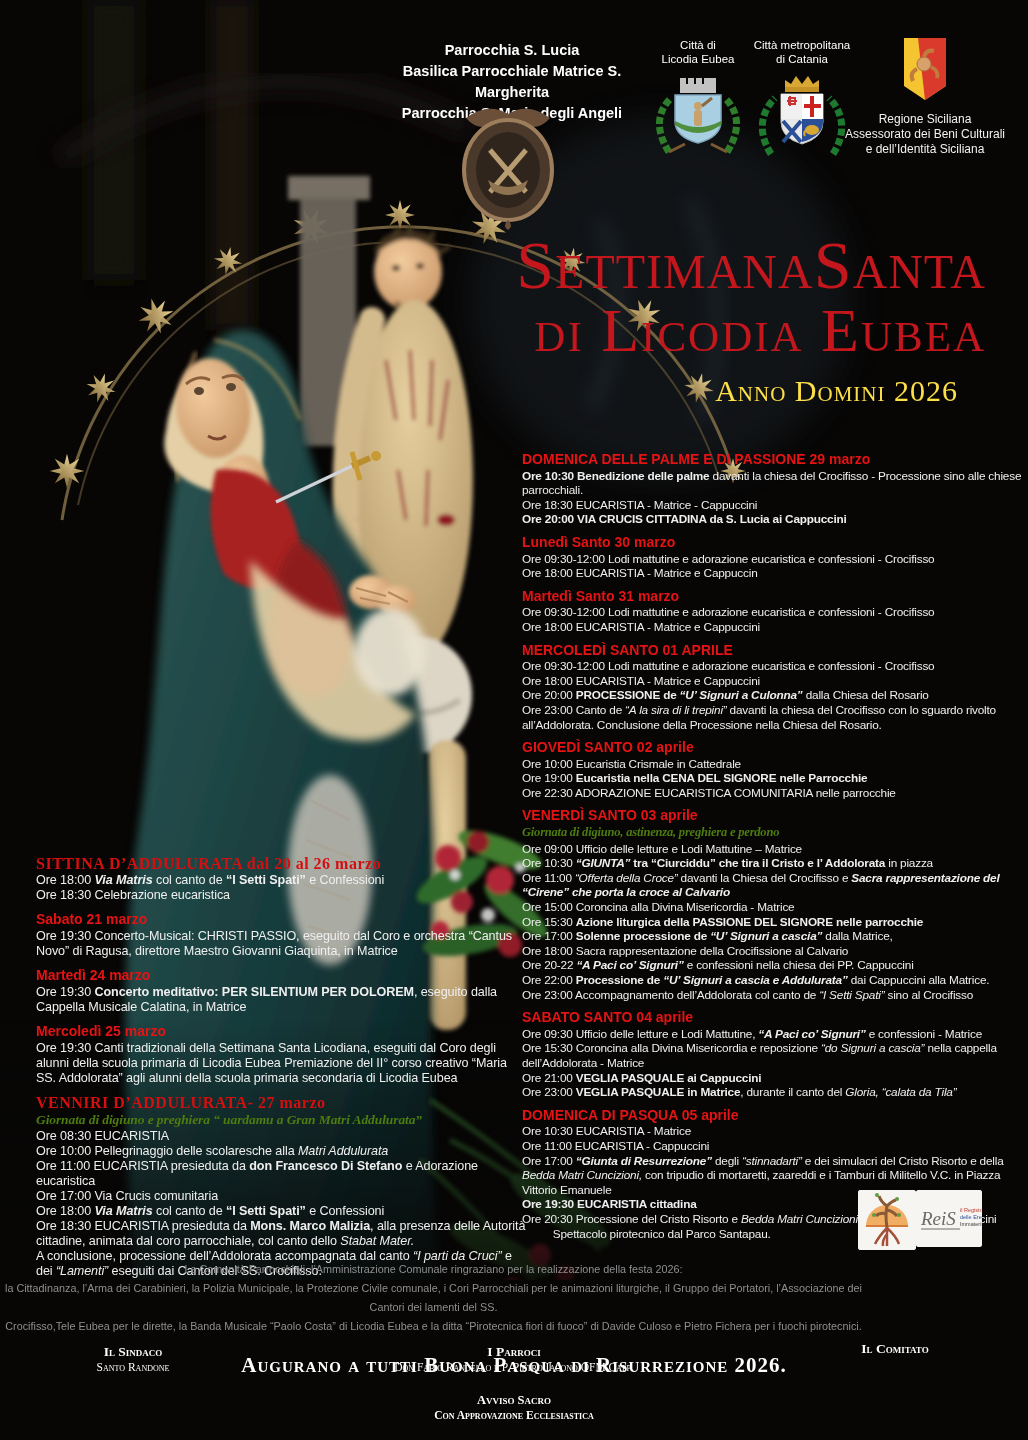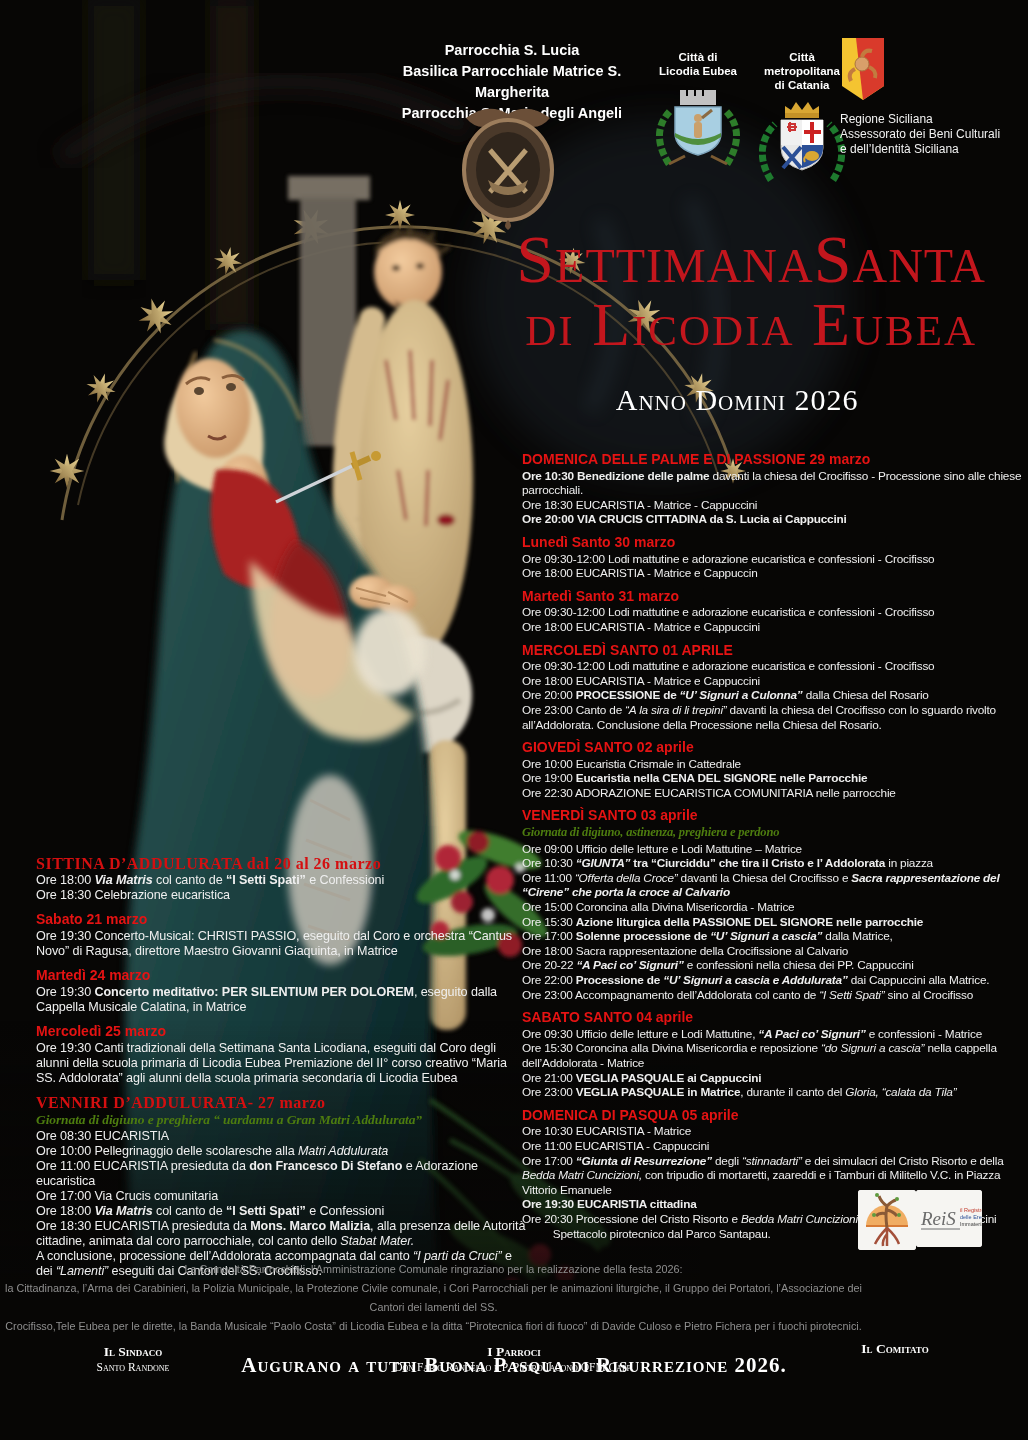--- a/index.html
+++ b/index.html
@@ -6,30 +6,30 @@
   .poster{position:relative;width:1028px;height:1440px;background:#070605;overflow:hidden;
           font-family:"Liberation Sans",sans-serif;color:#efefef;}
   .poster *{box-sizing:border-box;}
   #bg-art{position:absolute;left:0;top:0;z-index:0;}
   .layer{position:absolute;z-index:2;}
 
   
   .parishes{left:366px;top:40px;width:292px;text-align:center;font-size:14.5px;font-weight:bold;
             line-height:21px;color:#ffffff;}
   .crest-block{top:38px;text-align:center;}
-  .crest-label{font-size:11.5px;font-weight:bold;color:#fff;line-height:14px;margin-top:12px;}
+  .crest-label{font-size:11.5px;font-weight:normal;color:#fff;line-height:14px;}
   .cartouche{left:448px;top:100px;}
-  .region-block{left:840px;top:36px;width:170px;text-align:left;}
+  .region-block{left:840px;top:36px;width:170px;text-align:center;}
   .region-text{margin-top:6px;font-size:12px;line-height:15px;color:#f2f2f2;}
 
   
-  .title{right:42px;top:227px;text-align:center;font-family:"Liberation Serif","DejaVu Serif",serif;}
+  .title{right:42px;top:233px;text-align:right;font-family:"Liberation Serif","DejaVu Serif",serif;}
   .t1{font-variant:small-caps;font-size:68px;line-height:64px;color:#c3161d;letter-spacing:1px;}
   .t2{font-variant:small-caps;font-size:62px;line-height:62px;color:#c3161d;letter-spacing:2px;margin-top:2px;}
-  .t-sub{font-variant:small-caps;font-size:30px;color:#ffffff;margin-top:28px;padding-right:28px;letter-spacing:1px;}
+  .t-sub{font-variant:small-caps;font-size:30px;color:#fde047;margin-top:13px;padding-right:28px;letter-spacing:1px;}
 
   
   .col{line-height:14.6px;}
   .col-right{left:522px;top:452px;width:500px;font-size:11.8px;letter-spacing:-0.2px;}
   .col-left{left:36px;top:856px;width:492px;font-size:12.6px;line-height:15px;letter-spacing:-0.1px;}
   .sec{margin-bottom:8px;}
   .col-left .sec{margin-bottom:9px;}
   .sec-h{color:#e51313;font-weight:bold;font-size:14px;margin-bottom:2px;letter-spacing:0;}
   .col-left .sec-h{font-size:14px;}
   .sec-h.big{font-family:"Liberation Serif","DejaVu Serif",serif;font-size:16px;color:#d40f10;letter-spacing:0.5px;}
@@ -418,14 +418,18 @@
     <div class="sig-name">Santo Randone</div>
   </div>
   <div class="layer sig sig-parroci">
     <div class="sig-title">I Parroci</div>
     <div class="sig-name">Don Fabio Randello  e  P. Pietro Iacono OFM Capp.</div>
   </div>
   <div class="layer sig sig-comitato">
     <div class="sig-title">Il Comitato</div>
   </div>
 
+  <div class="layer avviso">
+    <div class="avviso-1">Avviso Sacro</div>
+    <div class="avviso-2">Con Approvazione Ecclesiastica</div>
+  </div>
 
 </div>
 
 </body></html>

